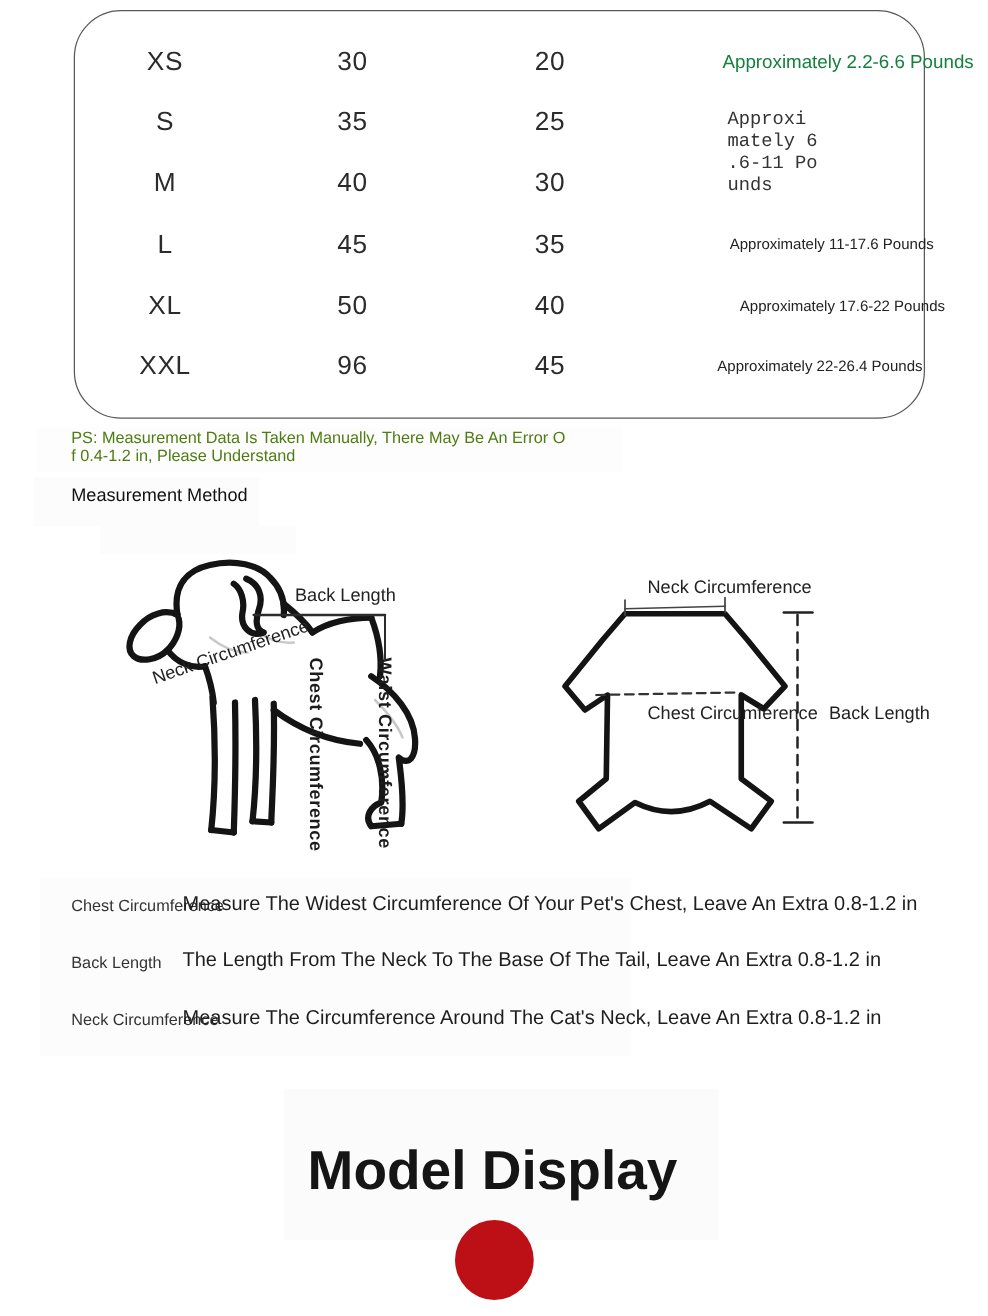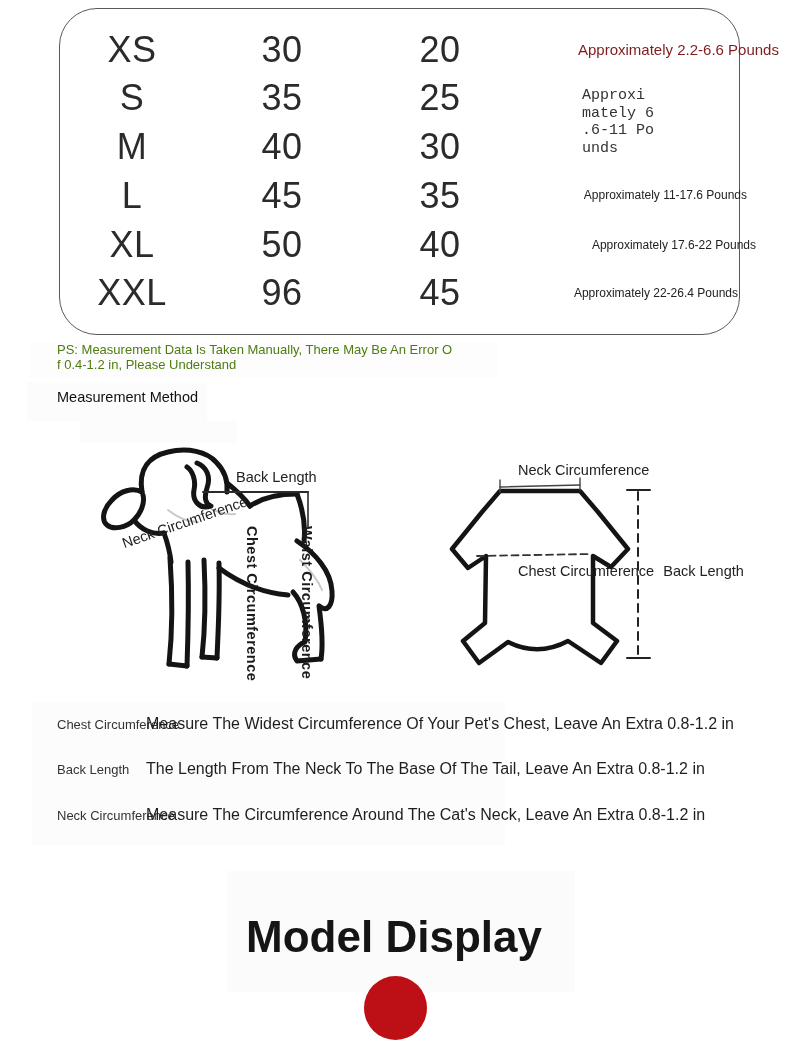--- a/index.html
+++ b/index.html
@@ -3,23 +3,23 @@
 <meta charset="utf-8">
 <style>
   html,body{margin:0;padding:0;background:#fff;}
   .pg{position:relative;width:790px;height:1053px;overflow:hidden;background:#ffffff;
       font-family:"Liberation Sans",sans-serif;color:#222;}
   
   .patch{position:absolute;background:#fcfcfc;}
   
   .tablebox{position:absolute;left:59px;top:8px;width:679px;height:325px;
             border:1px solid #595959;border-radius:38px;background:transparent;}
-  .cell{position:absolute;transform:translateX(-50%);font-size:36px;line-height:30px;
+  .cell{position:absolute;transform:translateX(-50%);font-size:21px;line-height:30px;
         color:#2b2b2b;white-space:nowrap;letter-spacing:.5px;}
-  .weight-lg{position:absolute;font-size:15px;color:#7f1d1d;white-space:nowrap;}
+  .weight-lg{position:absolute;font-size:15px;color:#15803d;white-space:nowrap;}
   .weight-block{position:absolute;font-size:15px;line-height:17.5px;color:#333;width:86px;font-family:Liberation Mono, monospace;}
   .weight-sm{position:absolute;font-size:12px;color:#222;white-space:nowrap;}
   
   .ps{position:absolute;left:57px;top:343px;font-size:13px;line-height:14.5px;color:#4d7c0f;}
   .mm{position:absolute;left:57px;top:389px;font-size:14.5px;color:#111;}
   
   .dlab{position:absolute;font-size:14.5px;color:#222;white-space:nowrap;}
   .vlab{position:absolute;writing-mode:vertical-rl;font-size:14.5px;font-weight:bold;
         color:#1c1c1c;white-space:nowrap;letter-spacing:.5px;}
   .rot{transform-origin:0 0;transform:rotate(-19deg);}

